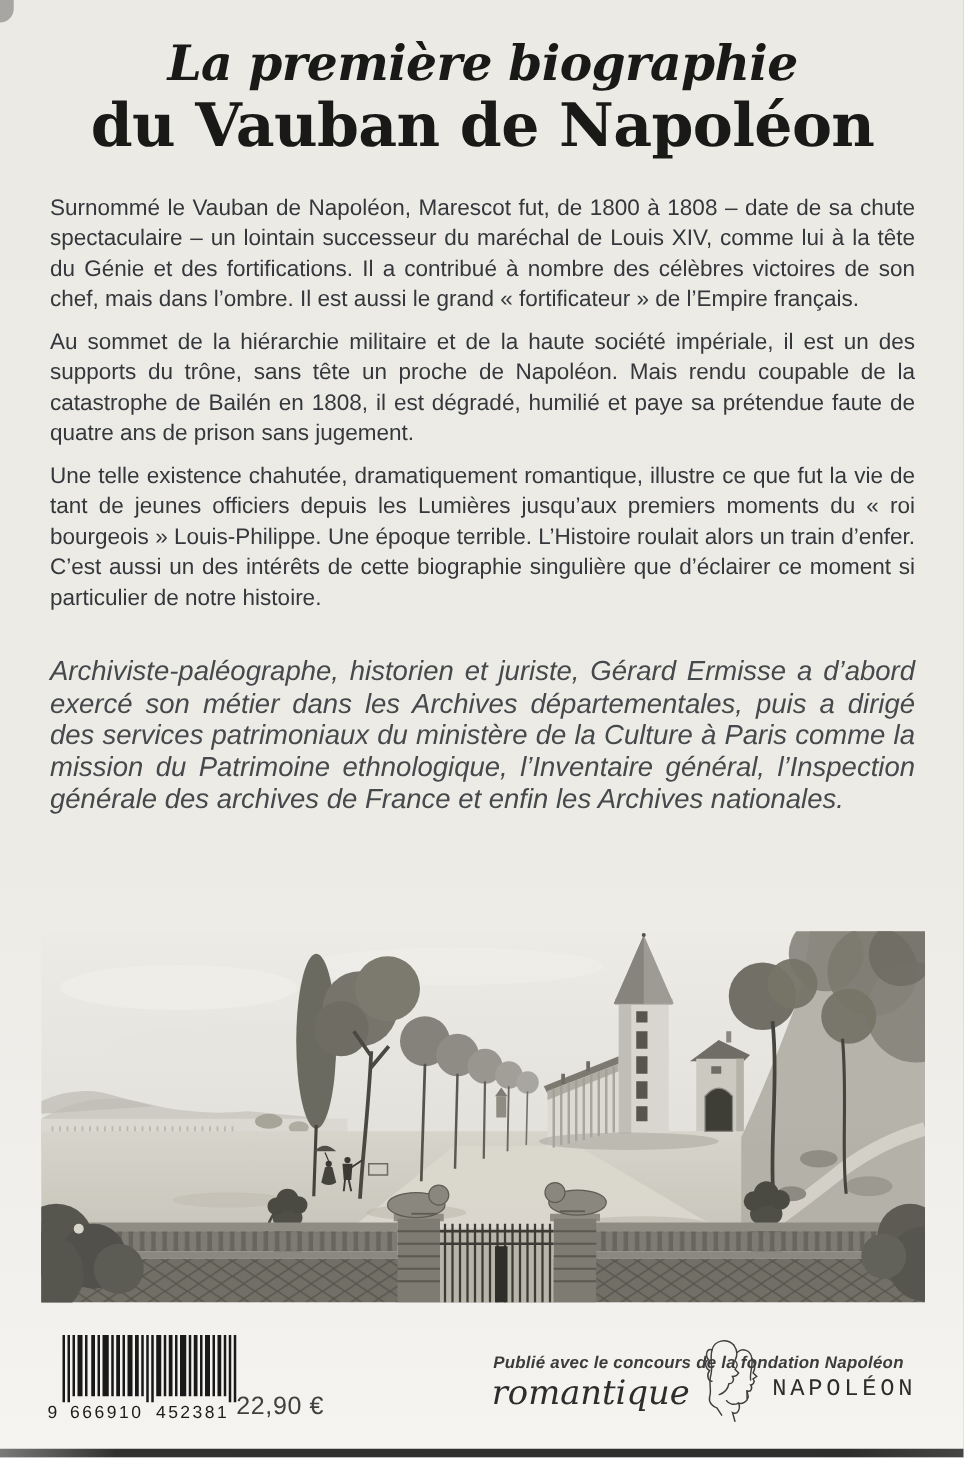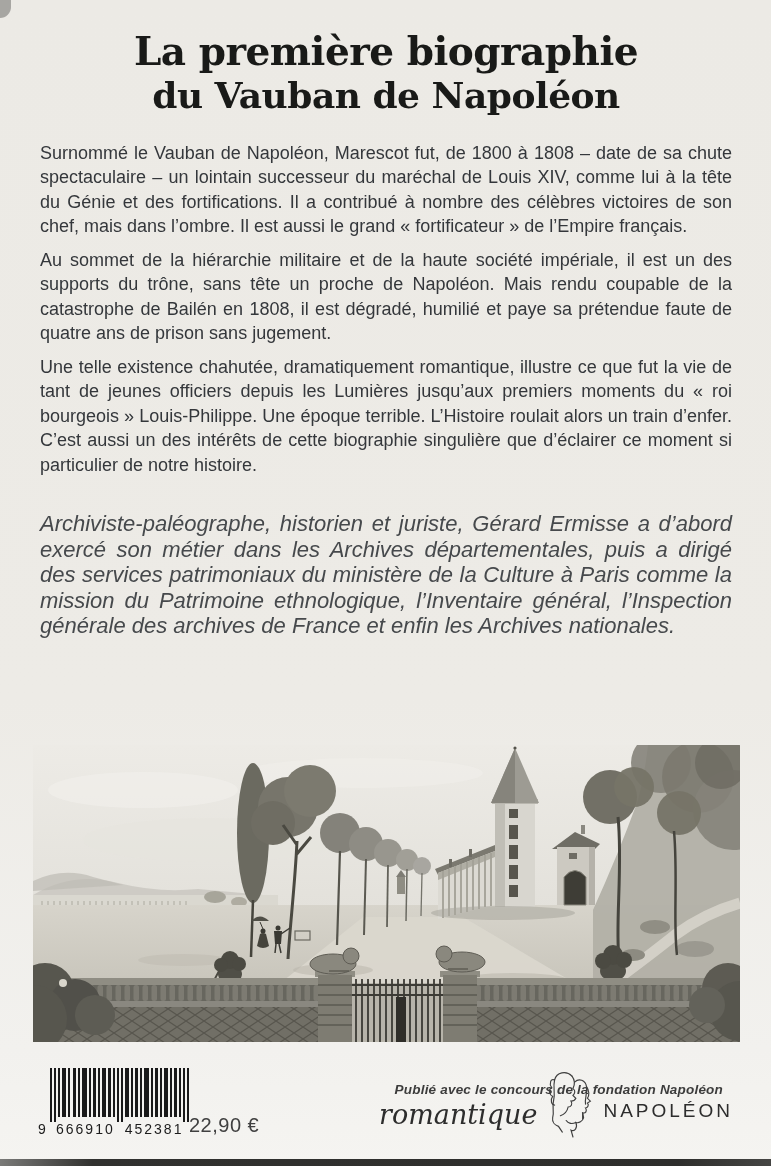--- a/index.html
+++ b/index.html
@@ -12,22 +12,22 @@
     color:#34373b;
     overflow:hidden;
   }
   .corner-smudge{
     position:absolute;left:0;top:0;width:11px;height:18px;
     background:#6f6e6c;opacity:.55;border-radius:0 0 14px 0;
   }
   .content{position:absolute;left:40px;top:0;width:692px;}
   .title{margin-top:30px;text-align:center;color:#191a18;
     font-family:"DejaVu Serif",serif;font-weight:bold;line-height:1.08;}
-  .title .l1{font-size:39px;letter-spacing:-0.5px;}
-  .title .l2{font-size:36px;letter-spacing:-0.5px;margin-top:4px;}
+  .title .l1{font-size:39px;letter-spacing:-0.5px;font-style:italic;}
+  .title .l2{font-size:48px;letter-spacing:-0.5px;margin-top:4px;}
   .synopsis p{
     font-size:18px;line-height:24.5px;text-align:justify;
     margin:0 0 9px 0;color:#34373b;
   }
   .synopsis{margin-top:26px;}
   .bio{
     margin-top:34px;font-style:italic;font-size:22px;line-height:25.5px;
     text-align:justify;color:#46494c;
   }
   .engraving{position:absolute;left:33px;top:745px;width:707px;height:297px;display:block;}
@@ -52,21 +52,21 @@
   }
   .logo{
     position:absolute;right:38px;top:0;height:90px;
     display:flex;align-items:center;color:#2d2d2d;
   }
   .logo-script{
     font-family:"DejaVu Serif",serif;font-style:italic;font-size:27px;
     margin-right:6px;margin-top:14px;
   }
   .logo-caps{
-    font-family:Liberation Sans, sans-serif;font-size:19px;letter-spacing:3px;
+    font-family:Liberation Mono, monospace;font-size:19px;letter-spacing:3px;
     margin-left:2px;margin-top:8px;
   }
   .bottom-strip{
     position:absolute;left:0;bottom:0;width:771px;height:7px;
     background:linear-gradient(90deg,#7a7a78 0%,#31312f 12%,#2e2e2c 88%,#454543 100%);
   }
 </style>
 </head>
 <body>
 

